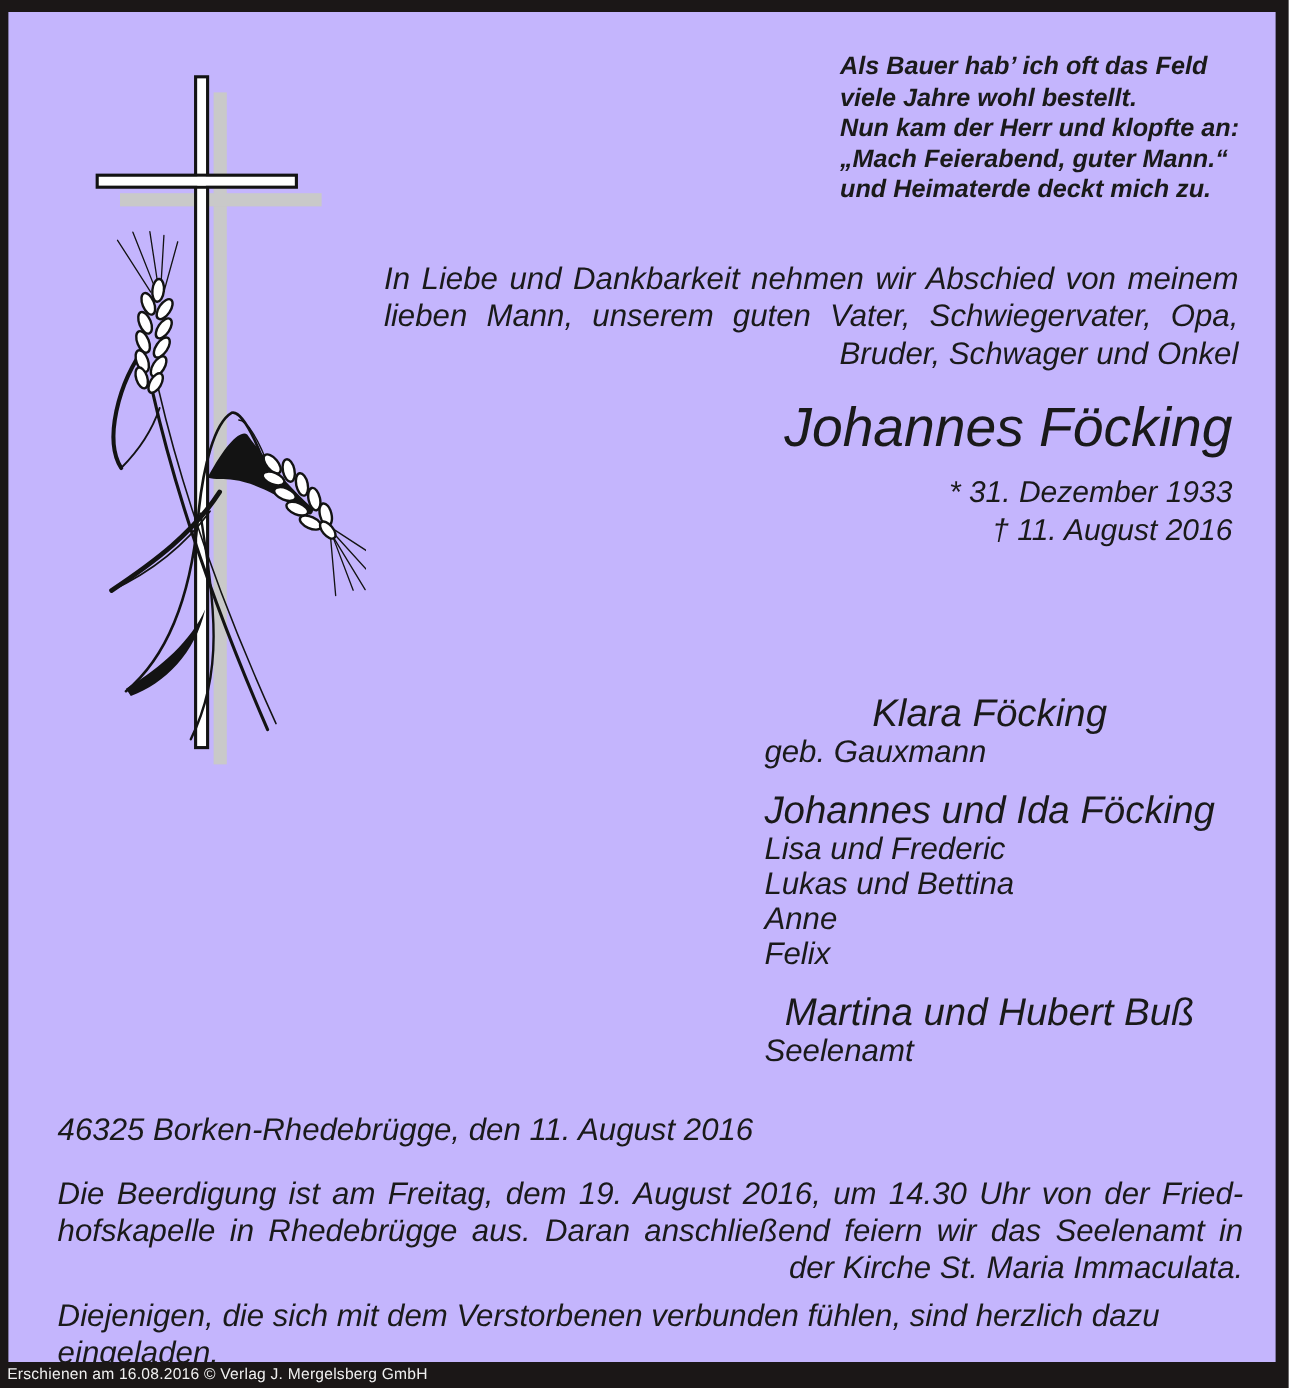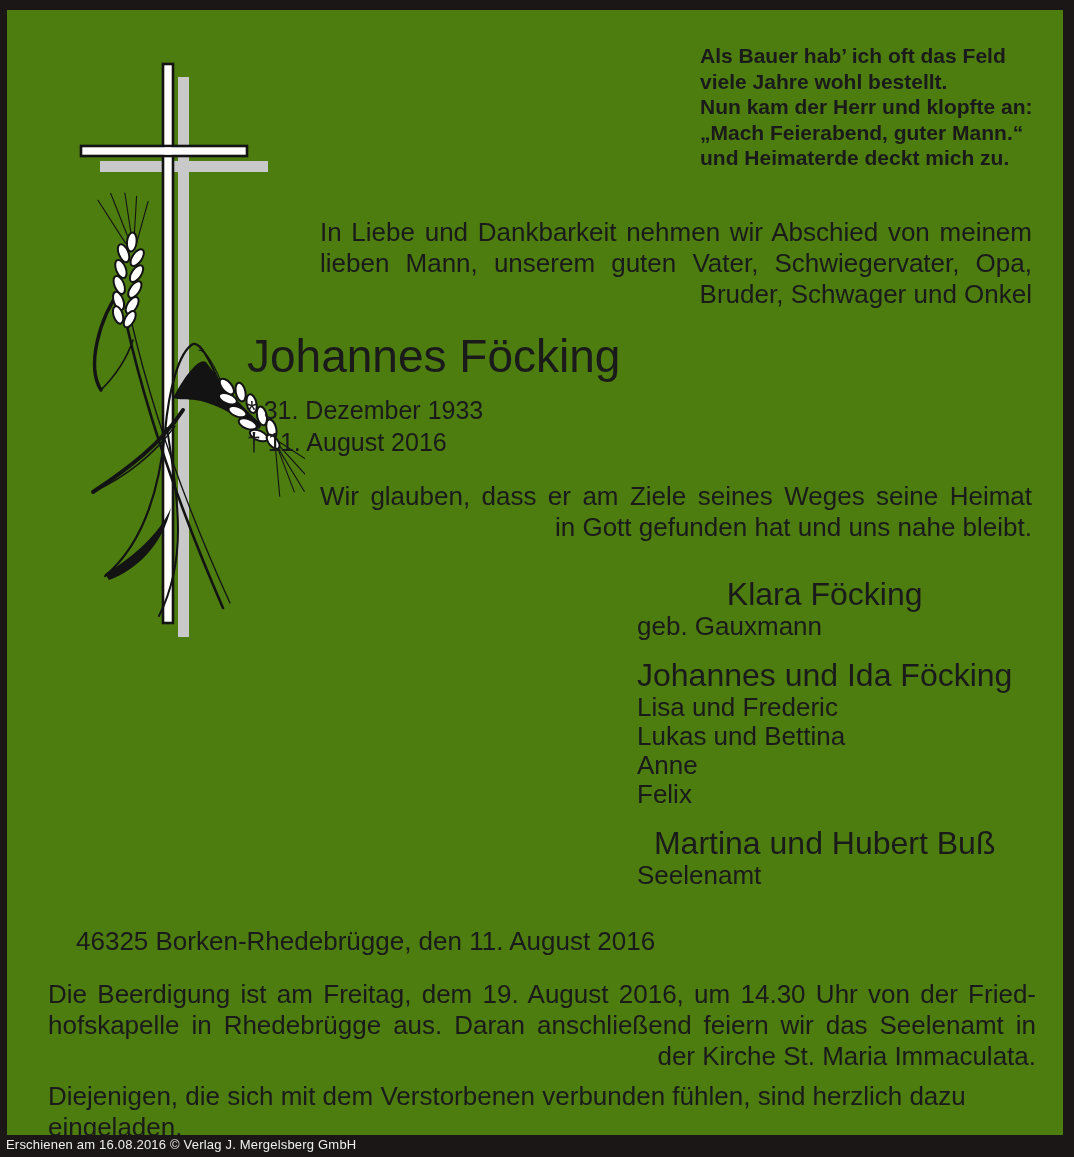--- a/index.html
+++ b/index.html
@@ -8,48 +8,49 @@
     position: relative;
     width: 1074px; height: 1157px;
     background: var(--frame-color, #1b1717);
     font-family: "Liberation Sans", sans-serif;
     color: var(--ink-color, #1a1a1a);
     overflow: hidden;
   }
   .sheet {
     position: absolute;
     left: 7px; top: 10px; right: 11px; bottom: 22px;
-    background: #4d7c0f;
+    background: #c4b5fd;
+    font-style: italic;
     overflow: hidden;
   }
   .illustration {
     position: absolute; left: 68px; top: 48px;
     width: 230px; height: 585px;
   }
   .poem {
     position: absolute; left: 693px; top: 33px;
     font-size: 21px; line-height: 25.5px;
     font-weight: bold; white-space: nowrap;
   }
   .para { font-size: 26px; line-height: 31px; }
   .jline  { text-align: justify; text-align-last: justify; }
   .jlast  { text-align: right; }
   .intro   { position: absolute; left: 313px; top: 207px; width: 712px; }
   .belief  { position: absolute; left: 313px; top: 471px; width: 712px; }
   .deceased {
     position: absolute; left: 240px; top: 318px;
-    width: 780px; text-align: left;
+    width: 780px; text-align: right;
   }
   .deceased-name { font-size: 46px; line-height: 56px; }
   .dates { margin-top: 10px; font-size: 25px; line-height: 32px; }
   .mourners { position: absolute; left: 630px; top: 566px; }
   .mourner-group { margin-bottom: 16px; }
   .mourner-main { font-size: 32px; line-height: 36px; text-align: center; }
   .mourner-sub  { font-size: 26px; line-height: 29px; }
-  .place-date { position: absolute; left: 41px; top: 916px; font-size: 26px; margin-left: 28px; }
+  .place-date { position: absolute; left: 41px; top: 916px; font-size: 26px; }
   .funeral    { position: absolute; left: 41px; top: 969px; width: 988px; }
   .invitation { position: absolute; left: 41px; top: 1071px; width: 1000px; font-size: 26px; }
   .publisher {
     position: absolute; left: 6px; top: 1137px;
     font-size: 13px; line-height: 16px;
     color: var(--footer-text-color, #f0f0f0);
     font-style: normal;
     letter-spacing: 0.2px;
   }
 </style>
@@ -153,24 +154,20 @@
     </div>
 
     <div class="deceased">
       <div class="deceased-name">Johannes Föcking</div>
       <div class="dates">
         <div>* 31. Dezember 1933</div>
         <div>† 11. August 2016</div>
       </div>
     </div>
 
-    <div class="belief para">
-      <div class="jline">Wir glauben, dass er am Ziele seines Weges seine Heimat</div>
-      <div class="jlast">in Gott gefunden hat und uns nahe bleibt.</div>
-    </div>
 
     <div class="mourners">
       <div class="mourner-group">
         <div class="mourner-main">Klara Föcking</div>
         <div class="mourner-sub">geb. Gauxmann</div>
       </div>
       <div class="mourner-group">
         <div class="mourner-main">Johannes und Ida Föcking</div>
         <div class="mourner-sub">Lisa und Frederic</div>
         <div class="mourner-sub">Lukas und Bettina</div>

